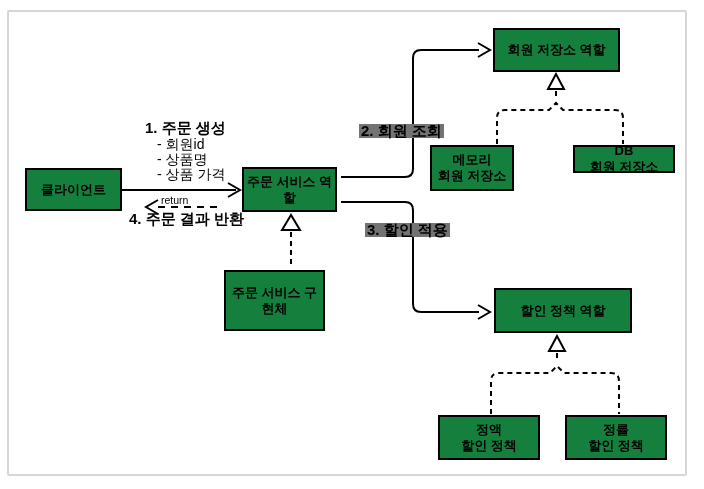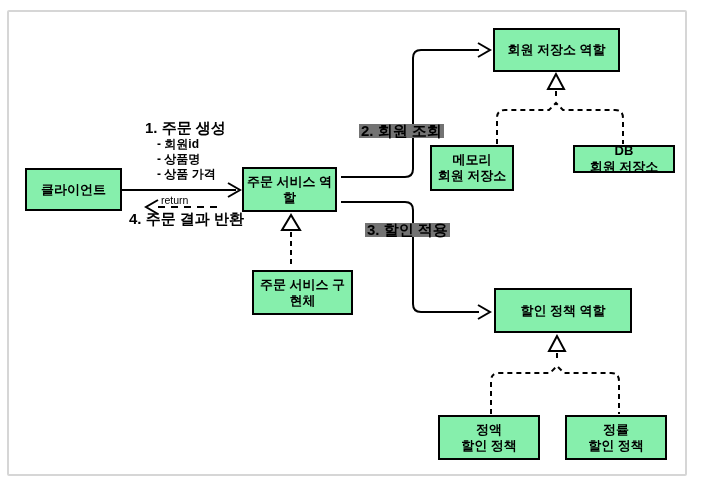--- a/index.html
+++ b/index.html
@@ -9,32 +9,32 @@
     color:#000;
   }
   .frame{
     position:absolute;left:7px;top:10px;width:680px;height:466px;
     border:2px solid #d6d6d6;border-radius:2px;background:#ffffff;
     box-sizing:border-box;
   }
   svg.wires{position:absolute;left:0;top:0;z-index:1;}
   .box{
     position:absolute;z-index:2;box-sizing:border-box;
-    border:2px solid #000;background:#86efac;
+    border:2px solid #000;background:#15803d;
     display:flex;align-items:center;justify-content:center;
     font-size:13px;font-weight:bold;text-align:center;
     line-height:16px;white-space:pre-line;
   }
   .lbl{
     position:absolute;z-index:3;font-size:15px;font-weight:bold;
     white-space:nowrap;line-height:14px;
   }
   .lbl.masked{background:#737373;padding:0 2px;}
   .params{
-    position:absolute;z-index:3;font-size:12px;font-weight:bold;
+    position:absolute;z-index:3;font-size:14px;font-weight:normal;
     line-height:15px;white-space:nowrap;
   }
   .return-lbl{
     position:absolute;z-index:3;font-size:10.5px;font-weight:normal;
     white-space:nowrap;
   }
 </style>
 </head>
 <body>
 
@@ -87,21 +87,21 @@
 <div class="box" style="left:242px;top:167px;width:95px;height:45px">주문 서비스 역할</div>
 
 <div class="box" style="left:493px;top:28px;width:127px;height:44px">회원 저장소 역할</div>
 
 <div class="box" style="left:430px;top:145px;width:84px;height:46px">메모리
 회원 저장소</div>
 
 <div class="box" style="left:573px;top:145px;width:102px;height:28px">DB
 회원 저장소</div>
 
-<div class="box" style="left:252px;top:270px;width:101px;height:45px">주문 서비스 구현체</div>
+<div class="box" style="left:224px;top:270px;width:101px;height:61px">주문 서비스 구현체</div>
 
 <div class="box" style="left:494px;top:288px;width:138px;height:45px">할인 정책 역할</div>
 
 <div class="box" style="left:438px;top:415px;width:102px;height:45px">정액
 할인 정책</div>
 
 <div class="box" style="left:565px;top:415px;width:102px;height:45px">정률
 할인 정책</div>
 
 <div class="lbl" style="left:145px;top:121px">1. 주문 생성</div>

